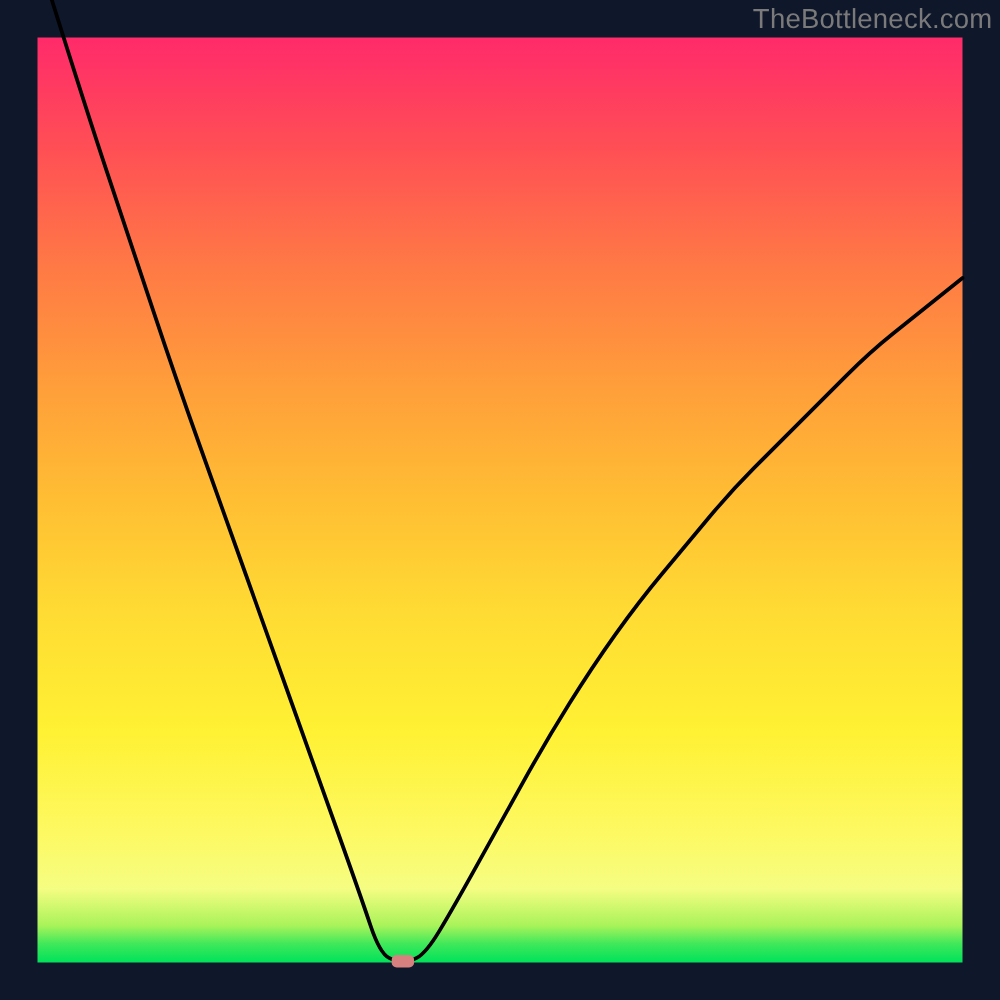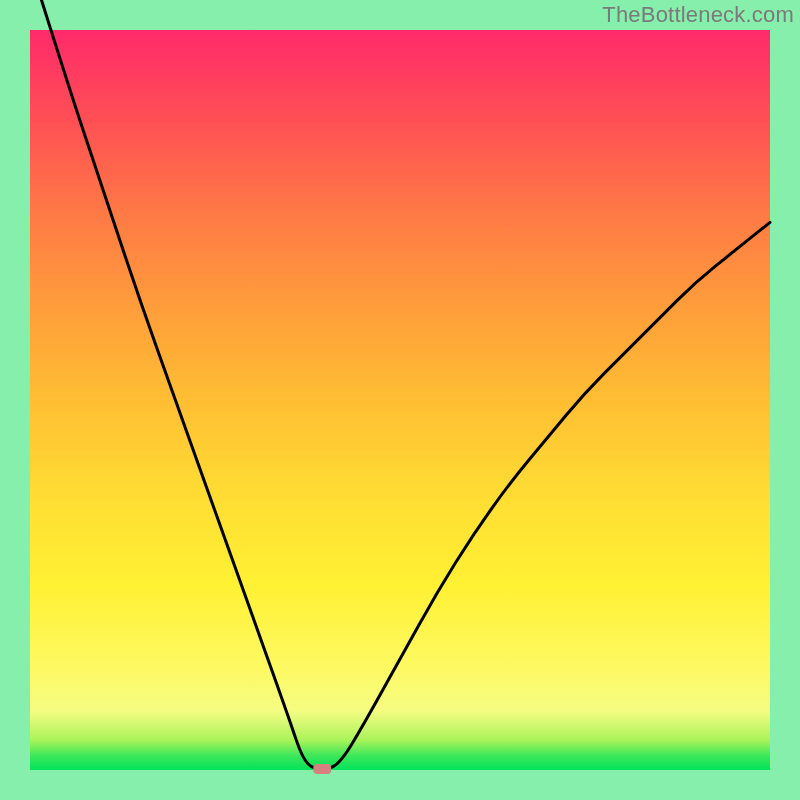--- a/index.html
+++ b/index.html
@@ -9,21 +9,21 @@
     height: 800px;
     background: #000;
     overflow: hidden;
   }
   .frame {
     position: absolute;
     left: 0;
     top: 0;
     width: 800px;
     height: 800px;
-    background: #86efac;
+    background: #0f172a;
   }
   .plot {
     position: absolute;
     left: 30px;
     top: 30px;
     width: 740px;
     height: 740px;
     
     background: linear-gradient(to top,
       #00e25a 0%,

